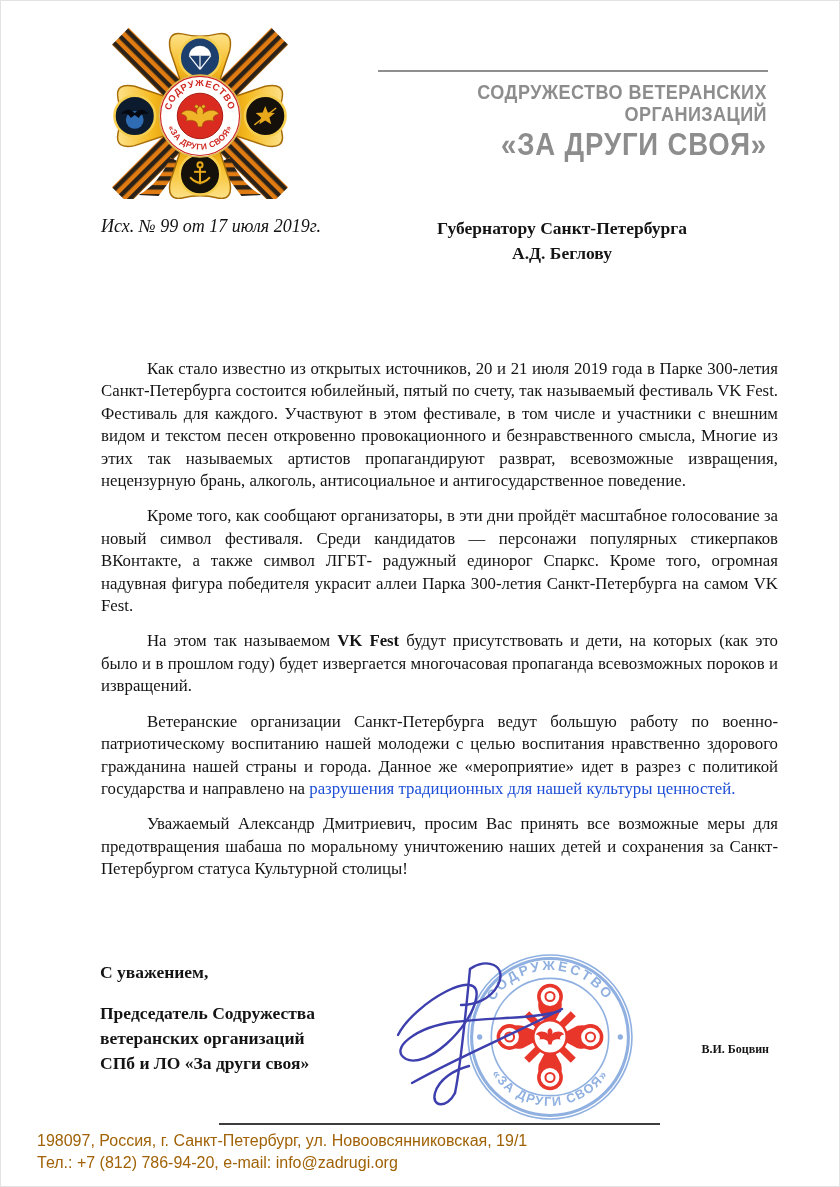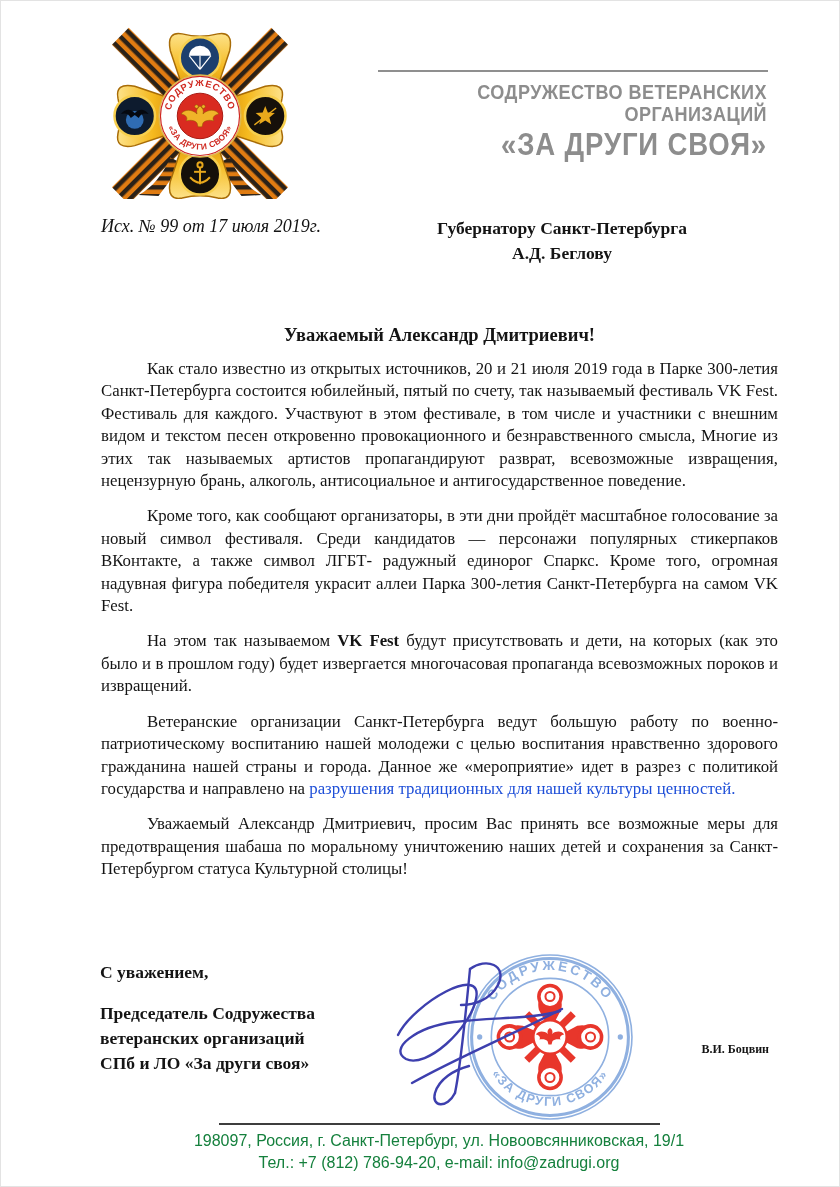--- a/index.html
+++ b/index.html
@@ -45,22 +45,22 @@
   .gray-frag{color:#1d4ed8;}
   
   .closing{position:absolute;left:99px;top:961px;font-weight:bold;font-size:17.5px;}
   .sig-title{position:absolute;left:99px;top:1000px;font-weight:bold;font-size:17.5px;line-height:25px;}
   .signer-name{position:absolute;right:70px;top:1041px;font-weight:bold;font-size:12px;}
   .stamp{position:absolute;left:463px;top:950px;width:172px;height:172px;}
   .signature-ink{position:absolute;left:383px;top:948px;width:215px;height:168px;}
   
   .footer{
     position:absolute;left:36px;top:1122px;width:804px;
-    text-align:center;font-family:"Liberation Sans", sans-serif;
-    color:#15803d;font-size:16px;line-height:22px;
+    text-align:left;font-family:"Liberation Sans", sans-serif;
+    color:#a16207;font-size:16px;line-height:22px;
   }
   .footer-rule{width:441px;height:2px;background:#3d3d3d;margin:0 auto 5px auto;}
 </style>
 </head>
 <body>
 
 <div class="page">
 
   <svg class="logo" viewBox="0 0 200 176" aria-hidden="true">
     <defs>
@@ -140,21 +140,20 @@
     <div class="l1">СОДРУЖЕСТВО ВЕТЕРАНСКИХ ОРГАНИЗАЦИЙ</div>
     <div class="l2">«ЗА ДРУГИ СВОЯ»</div>
   </div>
 
   <div class="ref">Исх. № 99 от 17 июля 2019г.</div>
   <div class="addressee">
     <div>Губернатору Санкт-Петербурга</div>
     <div>А.Д. Беглову</div>
   </div>
 
-  <div class="salutation">Уважаемый Александр Дмитриевич!</div>
 
   <div class="body-text">
     <p>Как стало известно из открытых источников, 20 и 21 июля 2019 года в Парке 300-летия Санкт-Петербурга состоится юбилейный, пятый по счету, так называемый фестиваль VK Fest. Фестиваль для каждого. Участвуют в этом фестивале, в том числе и участники с внешним видом и текстом песен откровенно провокационного и безнравственного смысла, Многие из этих так называемых артистов пропагандируют разврат, всевозможные извращения, нецензурную брань, алкоголь, антисоциальное и антигосударственное поведение.</p>
     <p>Кроме того, как сообщают организаторы, в эти дни пройдёт масштабное голосование за новый символ фестиваля. Среди кандидатов — персонажи популярных стикерпаков ВКонтакте, а также символ ЛГБТ- радужный единорог Спаркс. Кроме того, огромная надувная фигура победителя украсит аллеи Парка 300-летия Санкт-Петербурга на самом VK Fest.</p>
     <p><span>На этом  так называемом </span><b>VK Fest</b><span> будут присутствовать и дети, на которых (как это было и в прошлом году) будет извергается многочасовая пропаганда всевозможных пороков и извращений.</span></p>
     <p><span>Ветеранские организации Санкт-Петербурга ведут большую работу по военно-патриотическому воспитанию нашей молодежи с целью воспитания нравственно здорового гражданина нашей страны и города.  Данное же «мероприятие» идет в разрез с политикой государства и направлено на </span><span class="gray-frag">разрушения традиционных для нашей культуры ценностей.</span></p>
     <p>Уважаемый Александр Дмитриевич, просим Вас принять все возможные меры для предотвращения шабаша по моральному уничтожению наших детей и сохранения за Санкт-Петербургом статуса Культурной столицы!</p>
   </div>
 
   <div class="closing">С уважением,</div>

